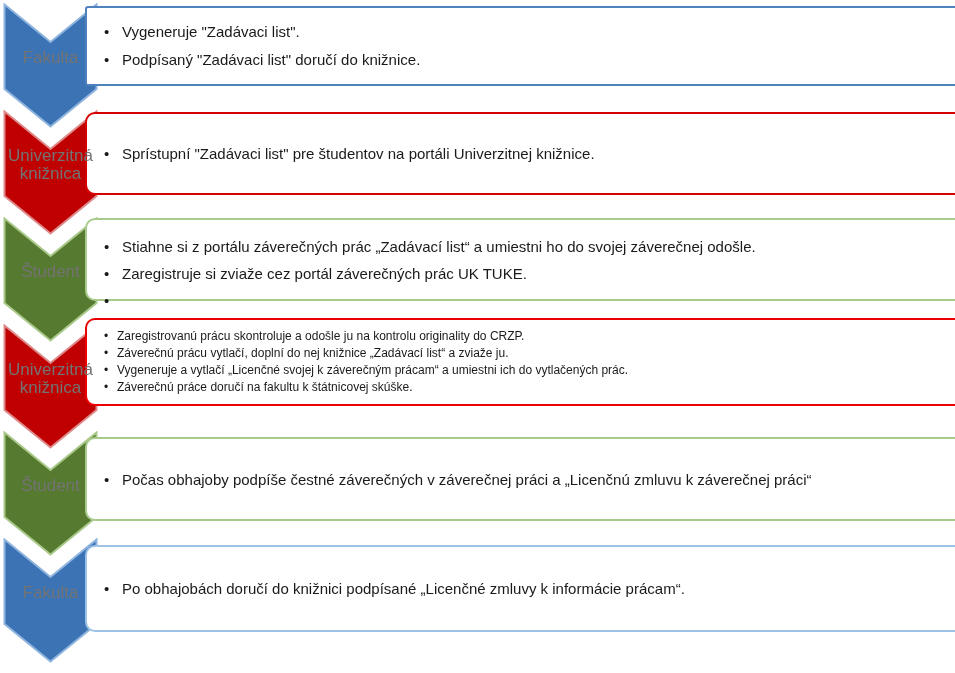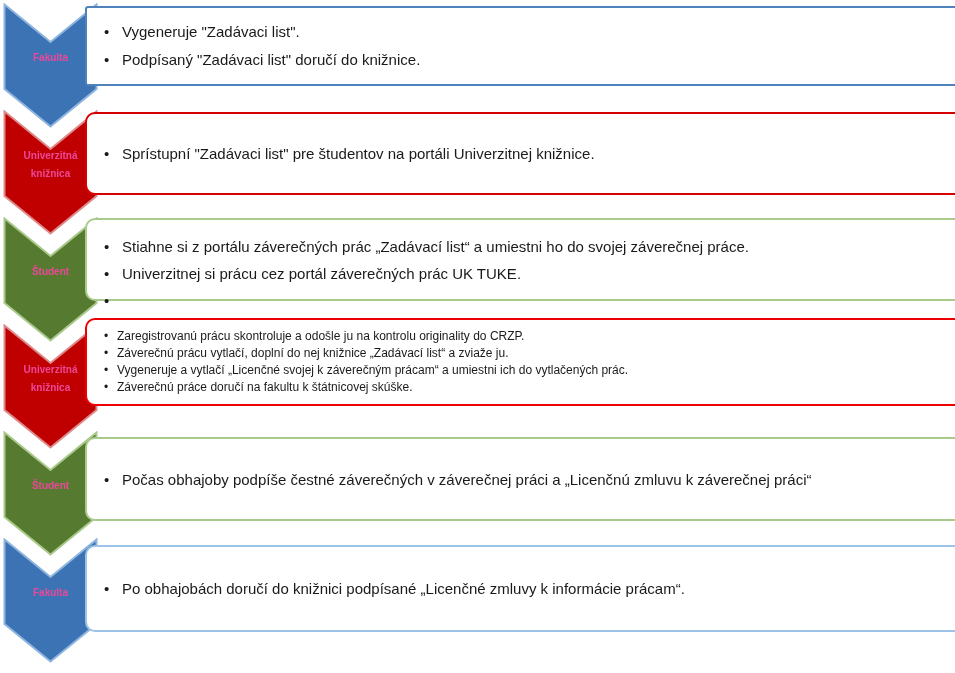--- a/index.html
+++ b/index.html
@@ -25,23 +25,23 @@
   .actor-label {
     position: absolute;
     left: 3px;
     width: 95px;
     height: 58px;
     z-index: 3;
     display: flex;
     align-items: center;
     justify-content: center;
     text-align: center;
-    color: #ec4899;
-    font-weight: bold;
-    font-size: 10px;
+    color: #737373;
+    font-weight: normal;
+    font-size: 17px;
     line-height: 18px;
     pointer-events: none;
   }
   .step-box {
     position: absolute;
     left: 85px;
     width: 860px;
     background: #ffffff;
     border-style: solid;
     border-width: 2px;
@@ -96,22 +96,22 @@
     </div>
   </div>
 
   <div class="step">
     <svg class="chevron-svg" viewBox="0 0 95 125" preserveAspectRatio="none" style="top: 217px;">
       <path class="chev-path" d="M1.5,1.5 L47.5,39 L93.5,1.5 L93.5,86 L47.5,123.5 L1.5,86 Z" stroke-width="2" stroke-linejoin="miter" fill="#567a2f" stroke="#a9c98a"></path>
     </svg>
     <div class="actor-label" style="top: 243px;">Študent</div>
     <div class="step-box" style="top: 218px; height: 79px; border-color: rgb(168, 203, 140); border-radius: 10px; font-size: 15px;">
       <div class="bullets">
-          <div class="bullet-line" style="line-height: 27px;"><span class="dot">•</span><span>Stiahne si z portálu záverečných prác „Zadávací list“ a umiestni ho do svojej záverečnej práce.</span></div>
-          <div class="bullet-line" style="line-height: 27px;"><span class="dot">•</span><span>Univerzitnej si prácu cez portál záverečných prác UK TUKE.</span></div>
+          <div class="bullet-line" style="line-height: 27px;"><span class="dot">•</span><span>Stiahne si z portálu záverečných prác „Zadávací list“ a umiestni ho do svojej záverečnej odošle.</span></div>
+          <div class="bullet-line" style="line-height: 27px;"><span class="dot">•</span><span>Zaregistruje si zviaže cez portál záverečných prác UK TUKE.</span></div>
           <div class="bullet-line" style="line-height: 27px;"><span class="dot">•</span></div>
         </div>
     </div>
   </div>
 
   <div class="step">
     <svg class="chevron-svg" viewBox="0 0 95 125" preserveAspectRatio="none" style="top: 324px;">
       <path class="chev-path" d="M1.5,1.5 L47.5,39 L93.5,1.5 L93.5,86 L47.5,123.5 L1.5,86 Z" stroke-width="2" stroke-linejoin="miter" fill="#c00000" stroke="#dd8a8a"></path>
     </svg>
     <div class="actor-label" style="top: 350px;">Univerzitná knižnica</div>

